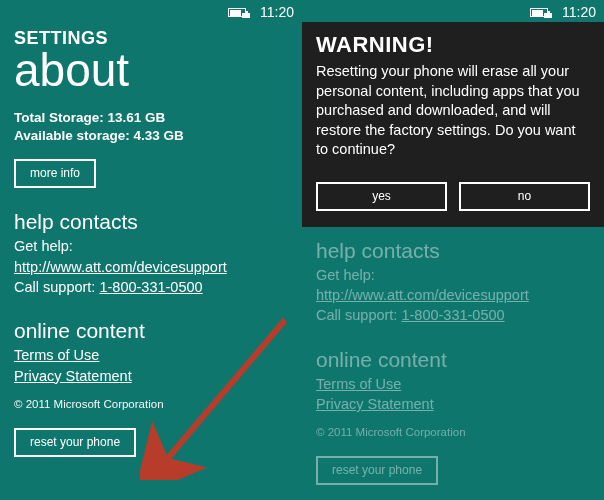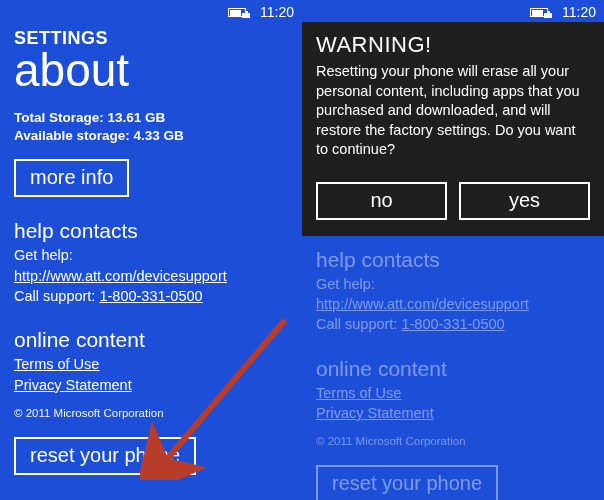--- a/index.html
+++ b/index.html
@@ -10,21 +10,21 @@
     width: 604px;
     height: 500px;
     overflow: hidden;
     position: relative;
   }
   .phone {
     position: absolute;
     top: 0;
     width: 302px;
     height: 500px;
-    background: #1d4ed8;
+    background: #0f766e;
     font-weight: 300;
   }
   .phone.left { left: 0; }
   .phone.right { left: 302px; }
   .content-dim { opacity: 0.42; }
   .statusbar {
     height: 22px;
     display: flex;
     justify-content: flex-end;
     align-items: center;
@@ -78,21 +78,21 @@
   .meta {
     font-size: 13.5px;
     line-height: 1.35;
     margin-bottom: 14px;
     font-weight: bold;
   }
   .btn {
     display: inline-block;
     border: 2px solid #fff;
     padding: 5px 14px 6px 14px;
-    font-size: 20px;
+    font-size: 12px;
     font-weight: 400;
     color: #fff;
     background: transparent;
     cursor: pointer;
   }
   .section-h {
     font-size: 21px;
     font-weight: 300;
     margin-top: 22px;
     margin-bottom: 2px;
@@ -109,21 +109,21 @@
     opacity: 0.95;
   }
   .reset-row { margin-top: 4px; }
   
   .warn-panel {
     background: #1f1f1f;
     padding: 6px 14px 16px 14px;
   }
   .warn-title {
     font-size: 22px;
-    font-weight: 400;
+    font-weight: 700;
     letter-spacing: 0.5px;
     margin-top: 4px;
     margin-bottom: 4px;
   }
   .warn-body {
     font-size: 14.5px;
     line-height: 1.35;
     margin-bottom: 22px;
   }
   .btn-row { display: flex; gap: 12px; }
@@ -196,22 +196,22 @@
         </span>
       <span class="plug"></span>
     </span>
     <span class="clock">11:20</span>
   </div>
 
   <div class="warn-panel">
     <div class="warn-title">WARNING!</div>
     <div class="warn-body">Resetting your phone will erase all your personal content, including apps that you purchased and downloaded, and will restore the factory settings. Do you want to continue?</div>
     <div class="btn-row">
+      <button class="btn">yes</button>
       <button class="btn">no</button>
-      <button class="btn">yes</button>
     </div>
   </div>
 
   <div class="pad content-dim">
     <div class="section-h" style="margin-top:12px">help contacts</div>
     <div class="body-text">
       <span>Get help:</span>
       <span class="link">http://www.att.com/devicesupport</span><br>
       <span>Call support:</span>
       <span class="link">1-800-331-0500</span>

